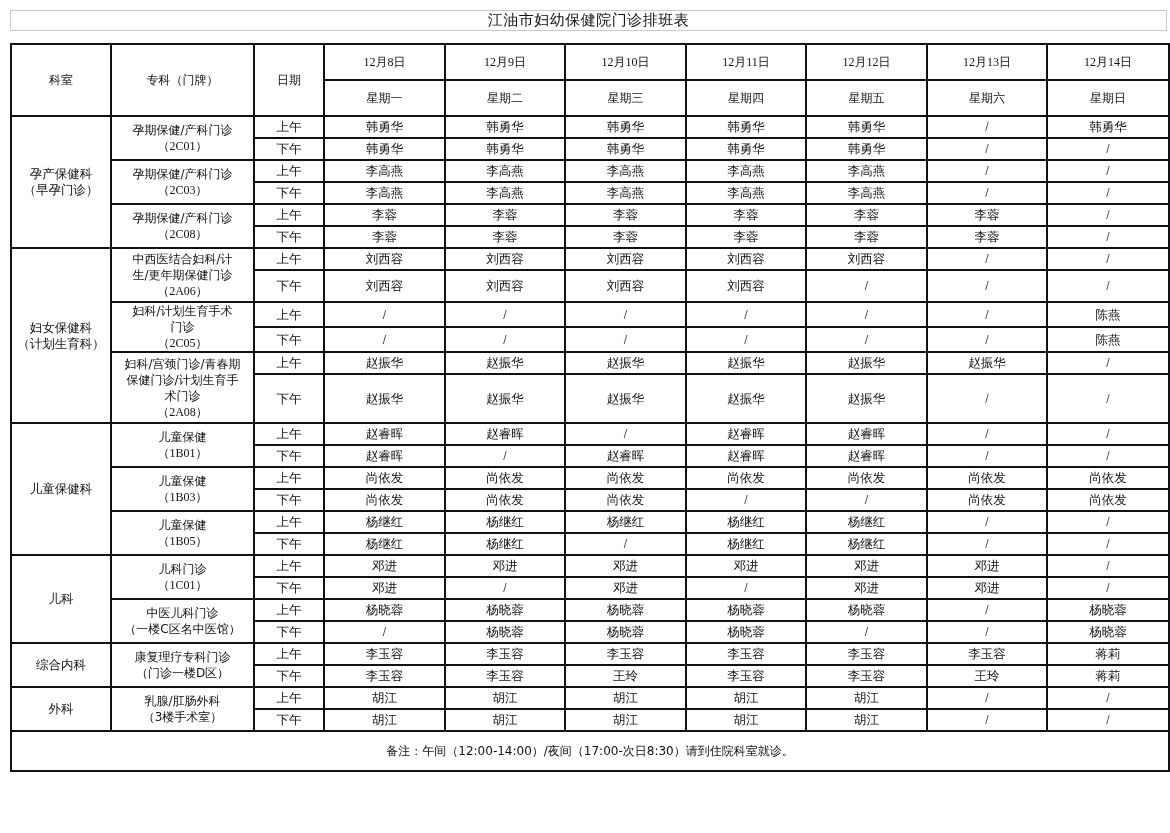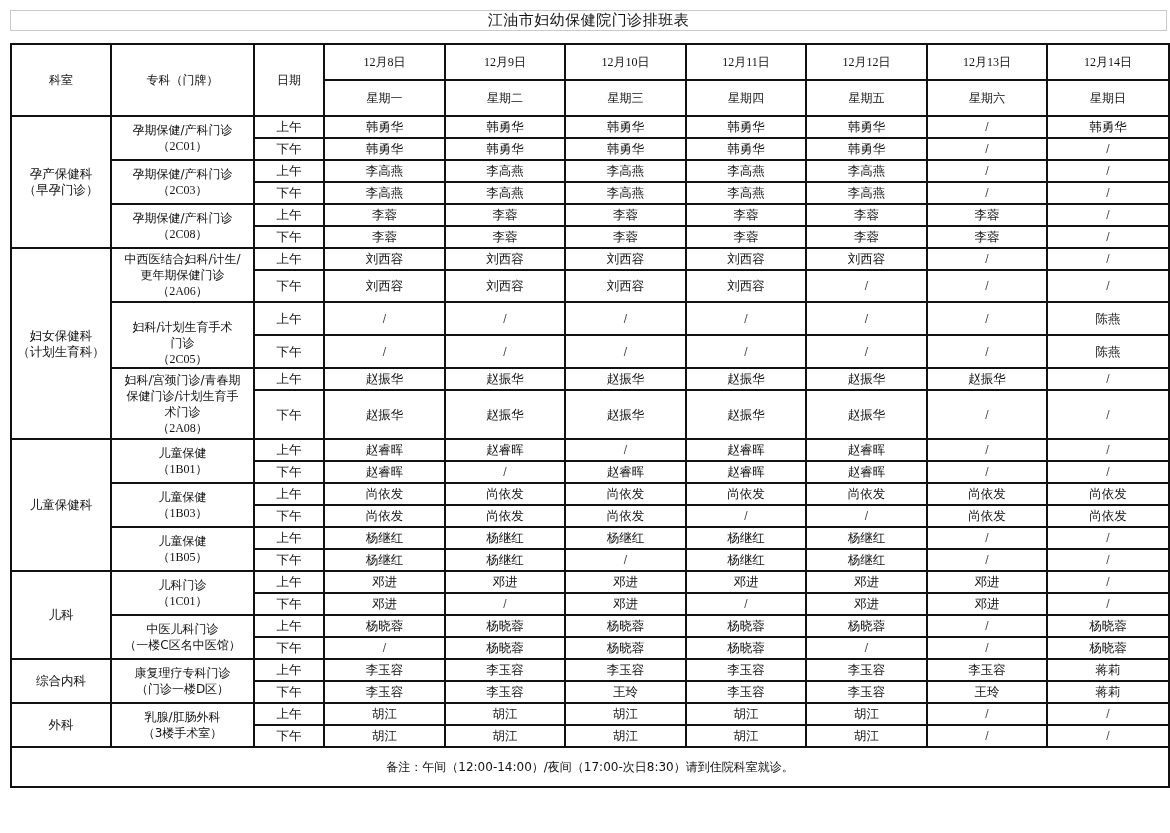--- a/index.html
+++ b/index.html
@@ -159,21 +159,21 @@
         <td class="name">李蓉</td>
         <td class="name">李蓉</td>
         <td class="slash">/</td>
       </tr>
       <tr class="r24">
         <td rowspan="6" class="dept">
           <div>妇女保健科</div>
           <div>（计划生育科）</div>
         </td>
         <td rowspan="2" class="spec">
-          <div style="padding: 0px 10px;">中西医结合妇科/计生/更年期保健门诊</div>
+          <div style="padding: 0px 18px;">中西医结合妇科/计生/更年期保健门诊</div>
           <div class="serif">（2A06）</div>
         </td>
         <td class="period">上午</td>
         <td class="name">刘西容</td>
         <td class="name">刘西容</td>
         <td class="name">刘西容</td>
         <td class="name">刘西容</td>
         <td class="name">刘西容</td>
         <td class="slash">/</td>
         <td class="slash">/</td>
@@ -183,21 +183,21 @@
         <td class="name">刘西容</td>
         <td class="name">刘西容</td>
         <td class="name">刘西容</td>
         <td class="name">刘西容</td>
         <td class="slash">/</td>
         <td class="slash">/</td>
         <td class="slash">/</td>
       </tr>
       <tr class="r24">
         <td rowspan="2" class="spec">
-          <div style="padding: 0px 18px; margin-top: 16px;">妇科/计划生育手术门诊</div>
+          <div style="padding: 0px 18px;">妇科/计划生育手术门诊</div>
           <div class="serif">（2C05）</div>
         </td>
         <td class="period">上午</td>
         <td class="slash">/</td>
         <td class="slash">/</td>
         <td class="slash">/</td>
         <td class="slash">/</td>
         <td class="slash">/</td>
         <td class="slash">/</td>
         <td class="name">陈燕</td>

